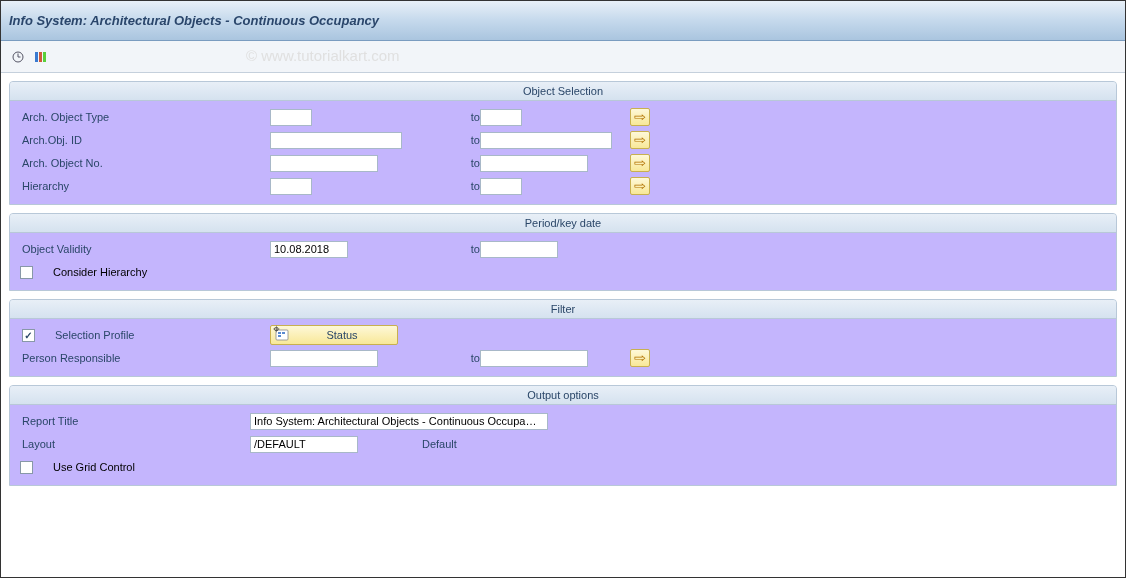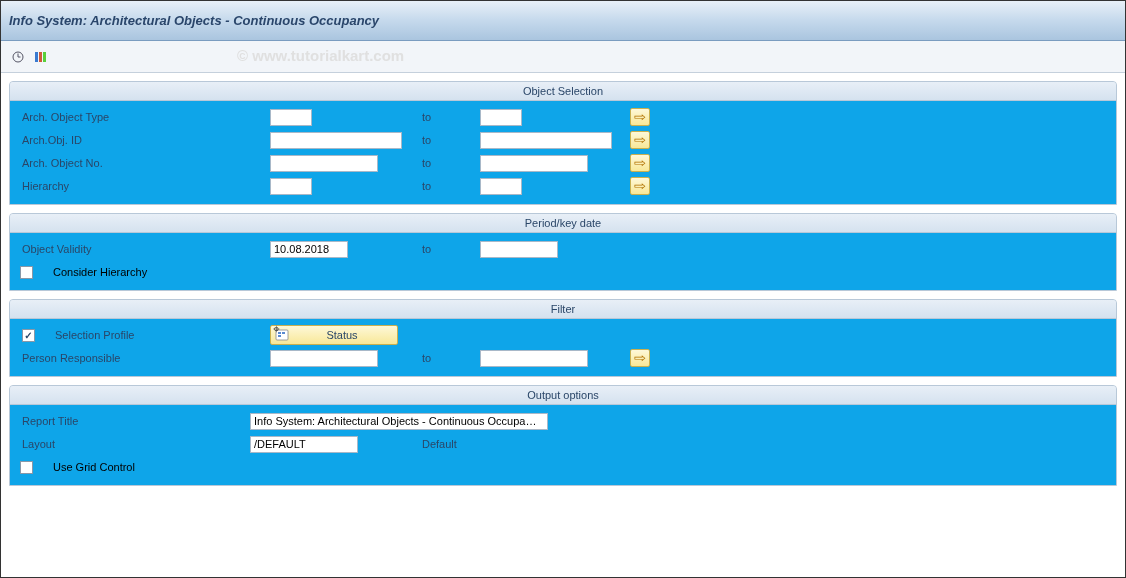--- a/index.html
+++ b/index.html
@@ -41,25 +41,25 @@
       height: 18px;
       display: inline-flex;
       align-items: center;
       justify-content: center;
       cursor: pointer;
       border: 1px solid transparent;
       border-radius: 2px;
     }
     .watermark {
       position: absolute;
-      left: 236px;
+      left: 245px;
       top: 6px;
       color: #e0e0e0;
       font-size: 15px;
-      font-weight: bold;
+      font-weight: normal;
       pointer-events: none;
     }
     .content {
       padding: 8px;
       background: #fff;
     }
     .group {
       border: 1px solid #b8c8d8;
       border-radius: 4px 4px 0 0;
       margin-bottom: 8px;
@@ -69,40 +69,40 @@
     .group-header {
       background: linear-gradient(to bottom, #e8eff7, #d5e2ef);
       border-bottom: 1px solid #b8c8d8;
       padding: 3px 8px;
       font-size: 11px;
       color: #2a4668;
       text-align: center;
     }
     .group-body {
       padding: 4px 10px 6px 10px;
-      background: #0ea5e9;
+      background: #c4b5fd;
     }
     .row {
       display: flex;
       align-items: center;
       height: 22px;
       margin: 1px 0;
     }
     .field-label {
       width: 250px;
       color: #2a4668;
       padding-left: 2px;
     }
     .input-col1 {
       width: 140px;
       text-decoration: underline;
     }
     .to-label {
       width: 70px;
-      text-align: left;
+      text-align: right;
       padding-left: 12px;
       color: #2a4668;
     }
     .input-col2 {
       width: 140px;
     }
     .more-col {
       width: 40px;
       display: flex;
       justify-content: center;

